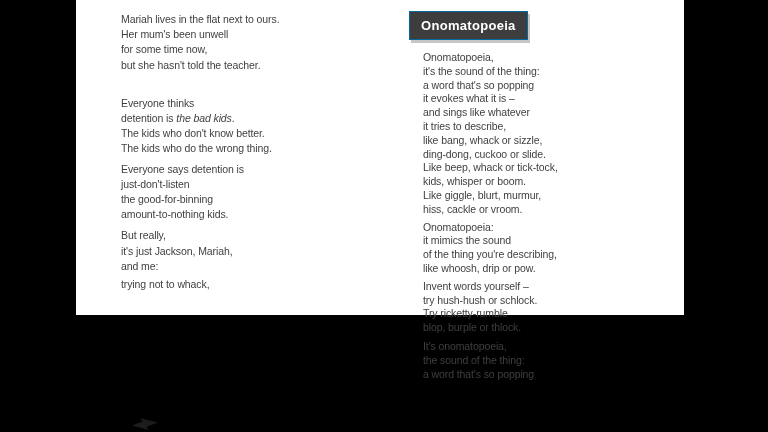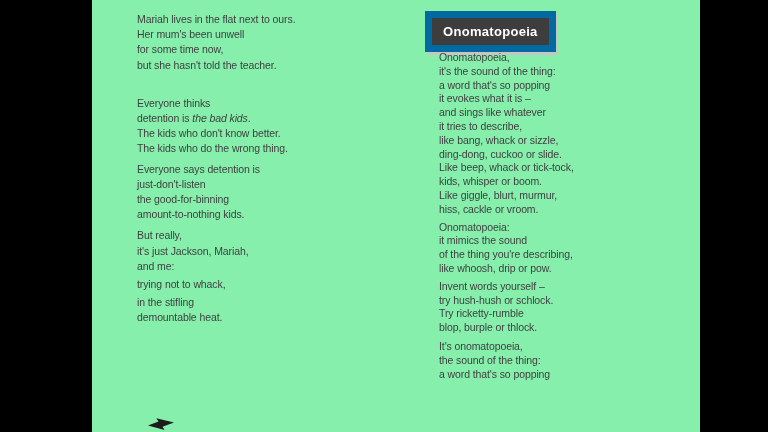--- a/index.html
+++ b/index.html
@@ -2,43 +2,43 @@
 <html><head>
 <meta charset="utf-8">
 <style>
   html,body{margin:0;padding:0;}
   body{
     width:768px;height:432px;overflow:hidden;position:relative;
     background:#000;
     font-family:"Liberation Sans","DejaVu Sans",sans-serif;
   }
   .spread{
-    position:absolute;left:92px;top:0;width:608px;height:432px;
-    background:#86efac;
+    position:absolute;left:76px;top:0;width:608px;height:315px;
+    background:#ffffff;
   }
   .col{
     position:absolute;color:#3f3f3f;font-size:10.5px;letter-spacing:-0.1px;
   }
   .col .ln{white-space:nowrap;}
   .left-col{left:45px;top:12px;width:290px;line-height:15.2px;}
   .right-col{left:347px;top:51px;width:240px;line-height:13.8px;}
   .left-col .stanza-2{margin-top:23px;}
   .left-col .stanza-3{margin-top:5px;}
   .left-col .stanza-4{margin-top:6px;}
   .left-col .stanza-5{margin-top:3px;}
   .left-col .stanza-6{margin-top:3px;}
   .right-col .stanza-2{margin-top:4px;}
   .right-col .stanza-3{margin-top:4px;}
   .right-col .stanza-4{margin-top:5px;}
   .title-box{
     position:absolute;left:333px;top:11px;
     background:#3d3d3d;color:#ffffff;
     font-size:13px;font-weight:bold;letter-spacing:0.3px;
     padding:6px 11px 6px 11px;
-    border:7px solid #0369a1;
+    border:1px solid #0369a1;
     box-shadow:2px 3px 0 #c6c6c6;
   }
   .bolt{position:absolute;left:56px;top:417px;}
   em{font-style:italic;}
 </style>
 </head>
 <body>
 
 <div class="spread">
 
@@ -61,24 +61,20 @@
       <div class="ln">the good-for-binning</div>
       <div class="ln">amount-to-nothing kids.</div>
     </div>
     <div class="stanza stanza-4">
       <div class="ln">But really,</div>
       <div class="ln">it's just Jackson, Mariah,</div>
       <div class="ln">and me:</div>
     </div>
     <div class="stanza stanza-5">
       <div class="ln">trying not to whack,</div>
-    </div>
-    <div class="stanza stanza-6">
-      <div class="ln">in the stifling</div>
-      <div class="ln">demountable heat.</div>
     </div>
   </div>
 
   <svg class="bolt" width="26" height="14" viewBox="0 0 26 14">
     <polygon points="0,8.5 10.5,4.6 8.3,1.2 26,5.6 14.5,9.8 16.6,13" fill="#1c1c1c"></polygon>
   </svg>
 
   <div class="title-box">
     <span>Onomatopoeia</span>
   </div>

